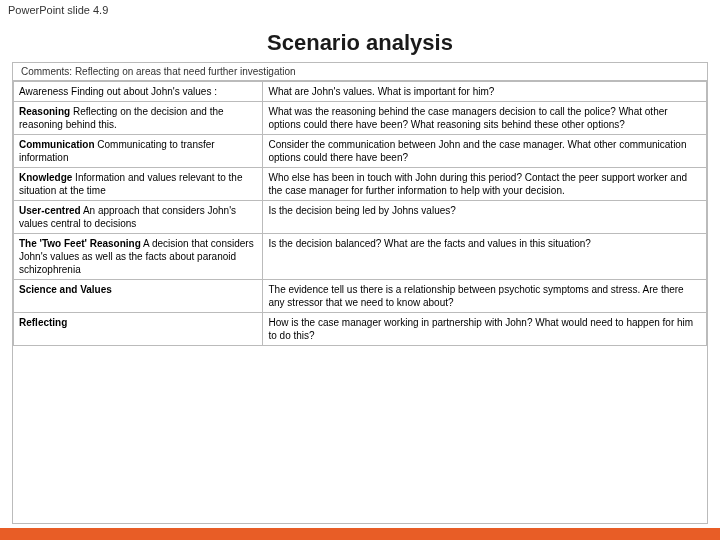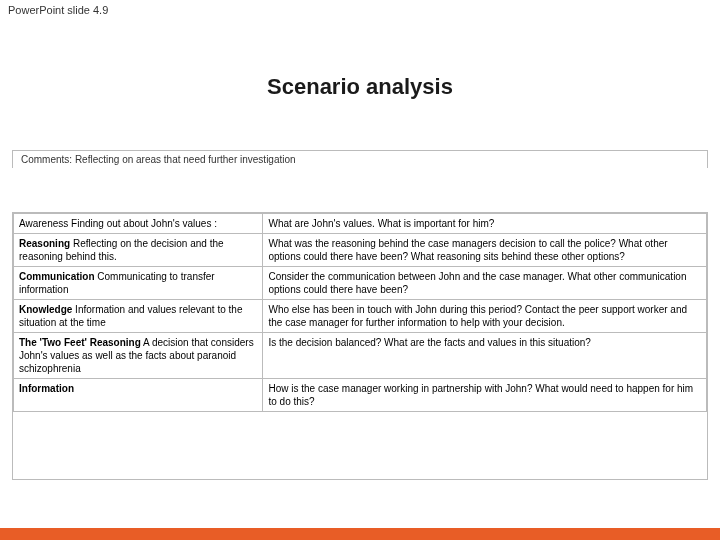--- a/index.html
+++ b/index.html
@@ -1,15 +1,15 @@
 <!DOCTYPE html>
 <html><head>
   <meta charset="utf-8">
   <style>
-    * { margin: 0; padding: 0; box-sizing: border-box; gap: 44px; }
+    * { margin: 0; padding: 0; box-sizing: border-box; }
     body {
       width: 720px;
       height: 540px;
       font-family: Arial, sans-serif;
       font-size: 11px;
       background: #fff;
       overflow: hidden;
     }
     #app {
       width: 720px;
@@ -104,25 +104,33 @@
             </tr>
             <tr>
               <td><strong>Communication</strong>  Communicating to transfer information</td>
               <td>Consider the communication between John and the case manager. What other communication options could there have been?</td>
             </tr>
             <tr>
               <td><strong>Knowledge</strong>  Information and values relevant to the situation at the time</td>
               <td>Who else has been in touch with John during this period? Contact the peer support worker and the case manager for further information to help with your decision.</td>
             </tr>
             <tr>
+              <td><strong>User-centred</strong>  An approach that considers John's values central to decisions</td>
+              <td>Is the decision being led by Johns values?</td>
+            </tr>
+            <tr>
               <td><strong>The 'Two Feet' Reasoning</strong>  A decision that considers John's values as well as the facts about paranoid schizophrenia</td>
               <td>Is the decision balanced? What are the facts and values in this situation?</td>
             </tr>
             <tr>
-              <td><strong>Information</strong></td>
+              <td><strong>Science and Values</strong></td>
+              <td>The evidence tell us there is a relationship between psychotic symptoms and stress. Are there any stressor that we need to know about?</td>
+            </tr>
+            <tr>
+              <td><strong>Reflecting</strong></td>
               <td>How is the case manager working in partnership with John? What would need to happen for him to do this?</td>
             </tr>
           </tbody>
       </table>
     </div>
   </div>
   <div id="footer">
   </div>
 </div>
 

